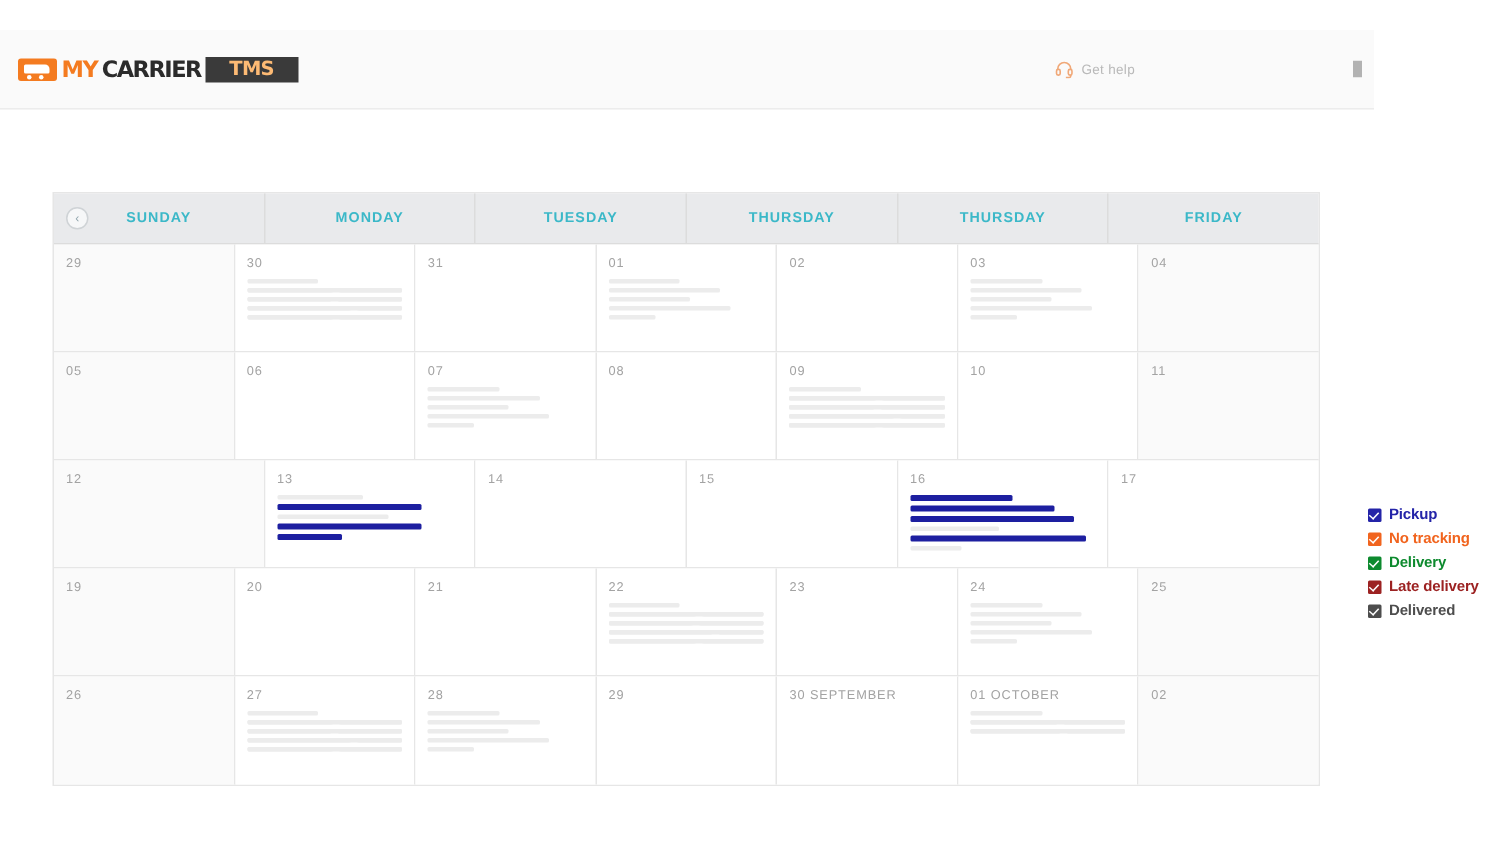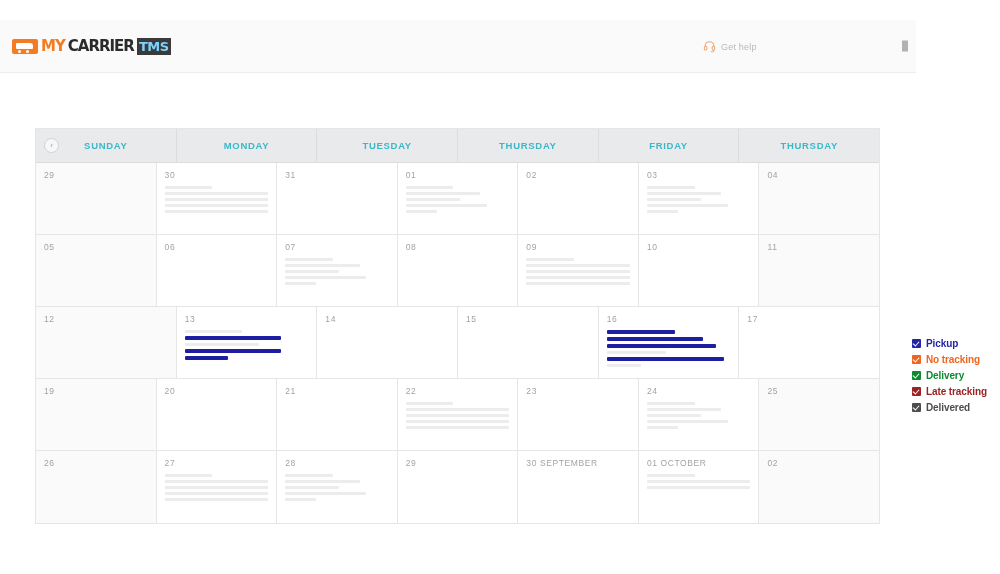--- a/index.html
+++ b/index.html
@@ -63,23 +63,23 @@
   .logo-carrier {
     font-size: 15px;
     font-weight: bold;
     color: #2b2b2b;
     letter-spacing: -1px;
     font-family: "DejaVu Sans", sans-serif;
   }
   .logo-tms {
     font-size: 13px;
     font-weight: bold;
-    color: #7dd3fc;
+    color: #fdba74;
     background: #3a3a3a;
-    padding: 1px 2px;
+    padding: 1px 16px;
     letter-spacing: -0.5px;
     font-family: "DejaVu Sans", sans-serif;
   }
 
   .get-help {
     position: absolute;
     left: 703px;
     top: 50%;
     transform: translateY(-50%);
     display: flex;
@@ -261,24 +261,24 @@
       <div class="col">
         <span class="dow">MONDAY</span>
       </div>
       <div class="col">
         <span class="dow">TUESDAY</span>
       </div>
       <div class="col">
         <span class="dow">THURSDAY</span>
       </div>
       <div class="col">
+        <span class="dow">THURSDAY</span>
+      </div>
+      <div class="col">
         <span class="dow">FRIDAY</span>
-      </div>
-      <div class="col">
-        <span class="dow">THURSDAY</span>
       </div>
     </div>
   <div id="cal-body">
       <div class="cal-row">
         <div class="cal-cell weekend">
           <span class="daynum">29</span>
           <span class="bars"></span>
         </div>
         <div class="cal-cell">
           <span class="daynum">30</span>
@@ -557,19 +557,19 @@
     <div class="legend-item">
       <span class="legend-box" style="background: rgb(241, 100, 30);"></span>
       <span class="legend-label" style="color: rgb(241, 100, 30);">No tracking</span>
     </div>
     <div class="legend-item">
       <span class="legend-box" style="background: rgb(13, 138, 46);"></span>
       <span class="legend-label" style="color: rgb(13, 138, 46);">Delivery</span>
     </div>
     <div class="legend-item">
       <span class="legend-box" style="background: rgb(156, 34, 34);"></span>
-      <span class="legend-label" style="color: rgb(156, 34, 34);">Late tracking</span>
+      <span class="legend-label" style="color: rgb(156, 34, 34);">Late delivery</span>
     </div>
     <div class="legend-item">
       <span class="legend-box" style="background: rgb(77, 77, 77);"></span>
       <span class="legend-label" style="color: rgb(77, 77, 77);">Delivered</span>
     </div>
   </div>
 
 </body></html>

